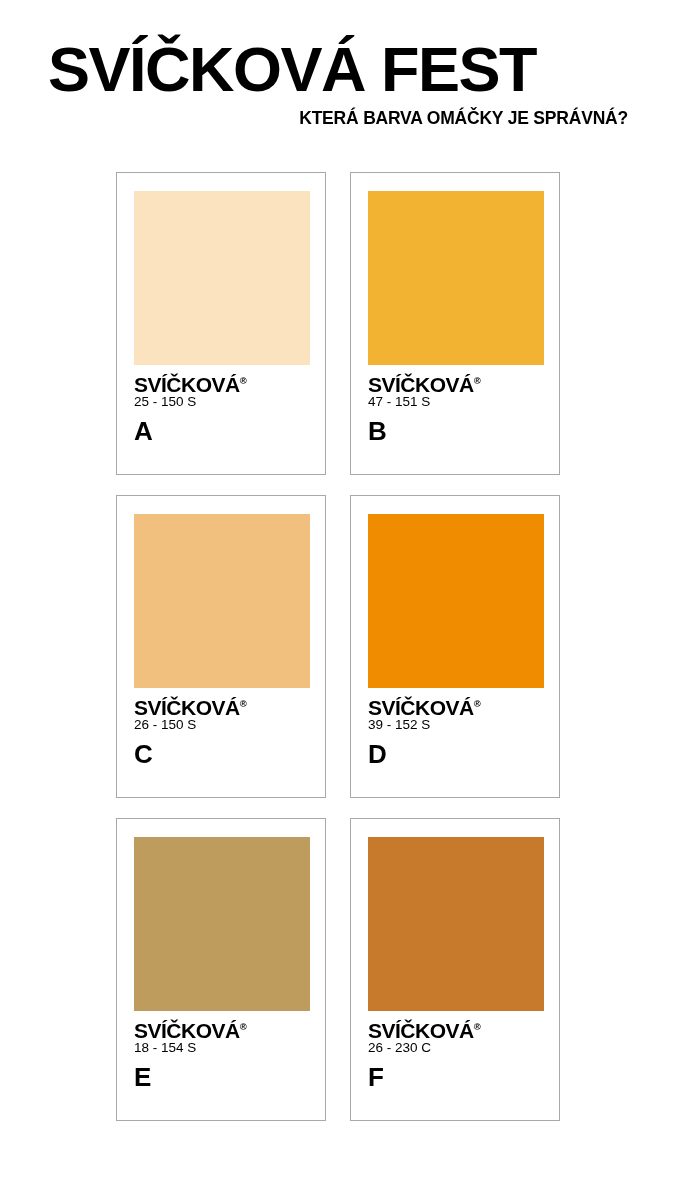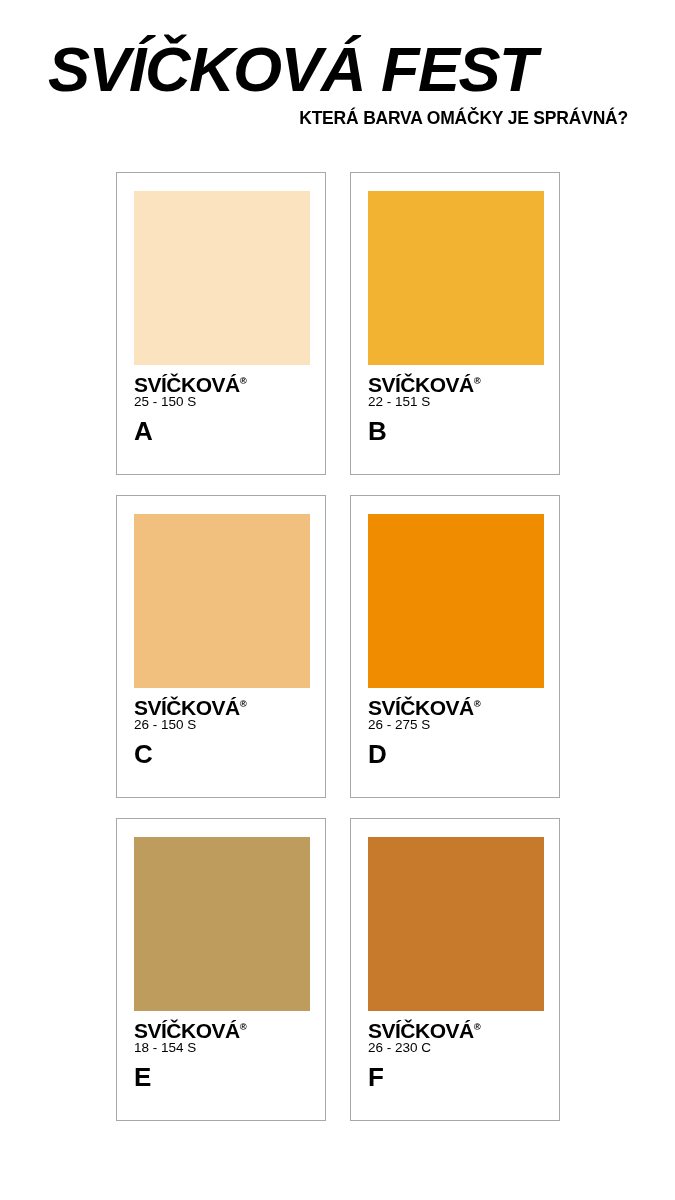--- a/index.html
+++ b/index.html
@@ -31,21 +31,20 @@
   }
   .title {
     font-family: "Liberation Sans", sans-serif;
     font-weight: bold;
     font-size: 63px;
     line-height: 0.95;
     letter-spacing: -1.5px;
     color: #000000;
     margin: 0;
     white-space: nowrap;
-    font-style: italic;
   }
   .subtitle {
     font-family: "Liberation Sans", sans-serif;
     font-weight: bold;
     font-size: 17.5px;
     line-height: 1.1;
     letter-spacing: -0.2px;
     color: #000000;
     margin: 9px 0 0 2px;
     white-space: nowrap;
@@ -137,39 +136,39 @@
         <div class="brand"><span>SVÍČKOVÁ</span><span class="reg">®</span></div>
         <div class="code">25 - 150 S</div>
         <div class="letter">A</div>
       </div>
     </div>
 
     <div class="card" style="border-color: rgb(168, 168, 168);">
       <div class="swatch" style="background-color: rgb(242, 178, 50);"></div>
       <div class="card-info">
         <div class="brand"><span>SVÍČKOVÁ</span><span class="reg">®</span></div>
-        <div class="code">22 - 151 S</div>
+        <div class="code">47 - 151 S</div>
         <div class="letter">B</div>
       </div>
     </div>
 
     <div class="card" style="border-color: rgb(168, 168, 168);">
       <div class="swatch" style="background-color: rgb(242, 192, 126);"></div>
       <div class="card-info">
         <div class="brand"><span>SVÍČKOVÁ</span><span class="reg">®</span></div>
         <div class="code">26 - 150 S</div>
         <div class="letter">C</div>
       </div>
     </div>
 
     <div class="card" style="border-color: rgb(168, 168, 168);">
       <div class="swatch" style="background-color: rgb(240, 140, 0);"></div>
       <div class="card-info">
         <div class="brand"><span>SVÍČKOVÁ</span><span class="reg">®</span></div>
-        <div class="code">26 - 275 S</div>
+        <div class="code">39 - 152 S</div>
         <div class="letter">D</div>
       </div>
     </div>
 
     <div class="card" style="border-color: rgb(168, 168, 168);">
       <div class="swatch" style="background-color: rgb(190, 156, 94);"></div>
       <div class="card-info">
         <div class="brand"><span>SVÍČKOVÁ</span><span class="reg">®</span></div>
         <div class="code">18 - 154 S</div>
         <div class="letter">E</div>

